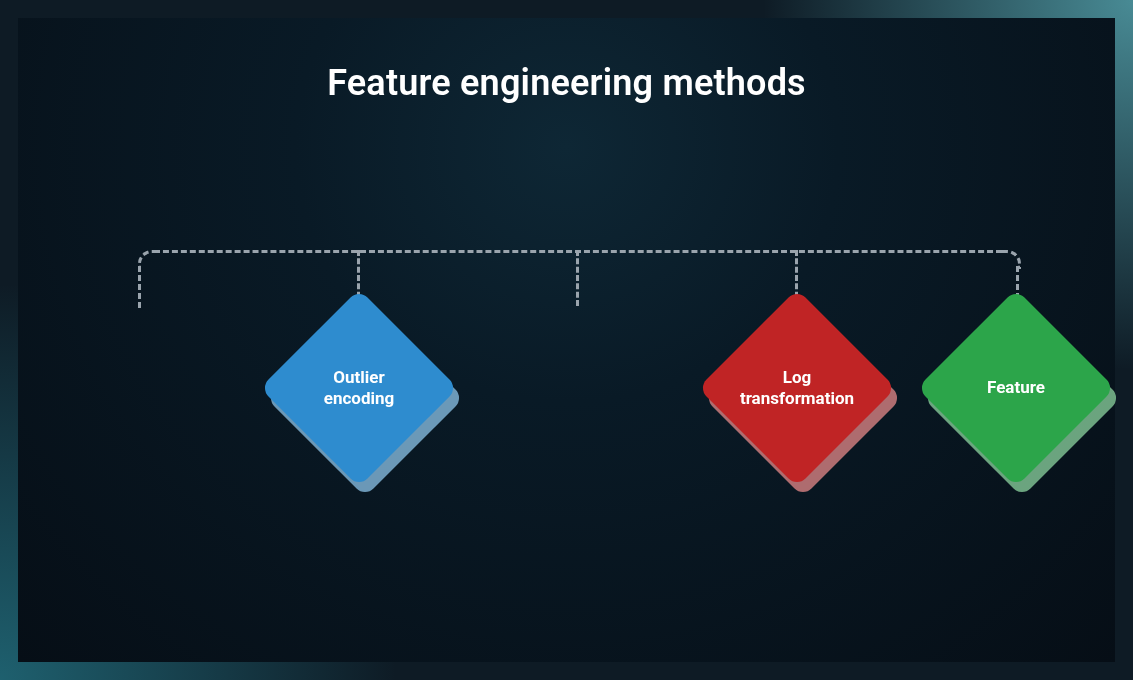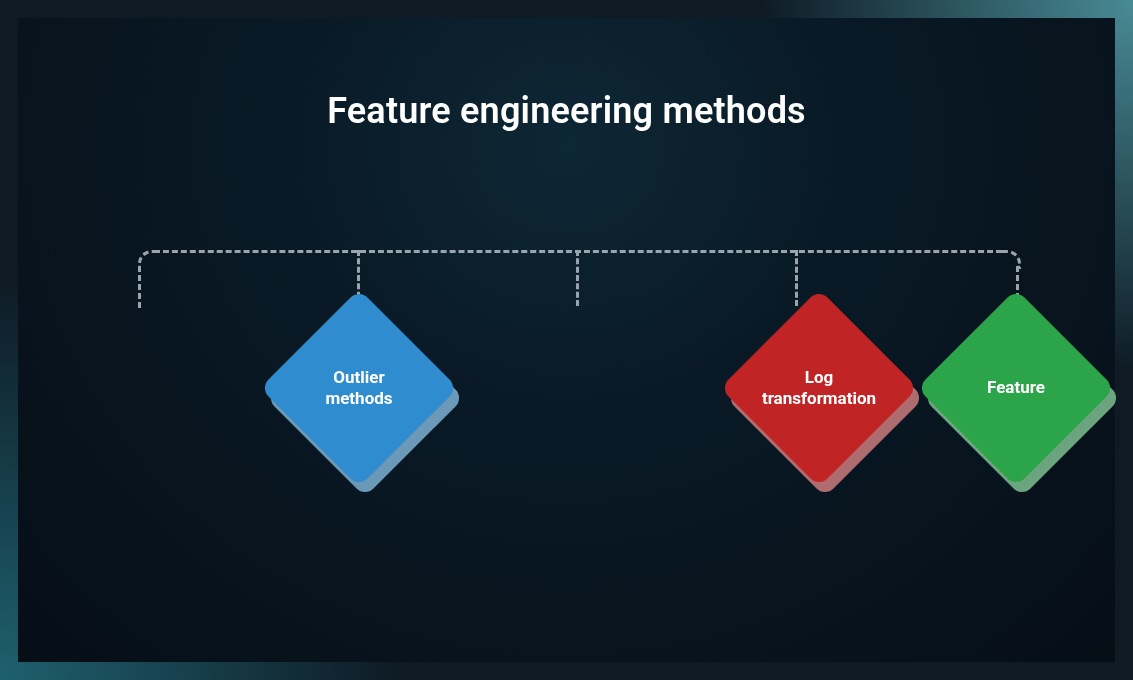--- a/index.html
+++ b/index.html
@@ -28,21 +28,21 @@
     bottom: 18px;
     background:
       radial-gradient(ellipse at 50% 20%, #0e2735 0%, #091a26 35%, #060e16 100%);
   }
 
   .title {
     color: #ffffff;
     font-size: 36px;
     font-weight: 600;
     text-align: center;
-    margin-top: 72px;
+    margin-top: 44px;
     letter-spacing: 0.2px;
   }
 
   .connectors {
     position: absolute;
     left: 0;
     top: 0;
     width: 100%;
     height: 100%;
     pointer-events: none;
@@ -146,25 +146,25 @@
       <div class="connector-v" style="left:558px; top:232px; height:56px;"></div>
       <div class="connector-v" style="left:777px; top:232px; height:56px;"></div>
     </div>
 
     <div class="diamonds">
 
 
       <div class="node c-blue" style="left:271px; top:300px;">
         <div class="diamond-shadow"></div>
         <div class="diamond-main"></div>
-        <div class="diamond-label">Outlier methods</div>
+        <div class="diamond-label">Outlier encoding</div>
       </div>
 
 
-      <div class="node c-red" style="left:731px; top:300px;">
+      <div class="node c-red" style="left:709px; top:300px;">
         <div class="diamond-shadow"></div>
         <div class="diamond-main"></div>
         <div class="diamond-label">Log transformation</div>
       </div>
 
       <div class="node c-green" style="left:928px; top:300px;">
         <div class="diamond-shadow"></div>
         <div class="diamond-main"></div>
         <div class="diamond-label">Feature</div>
       </div>

